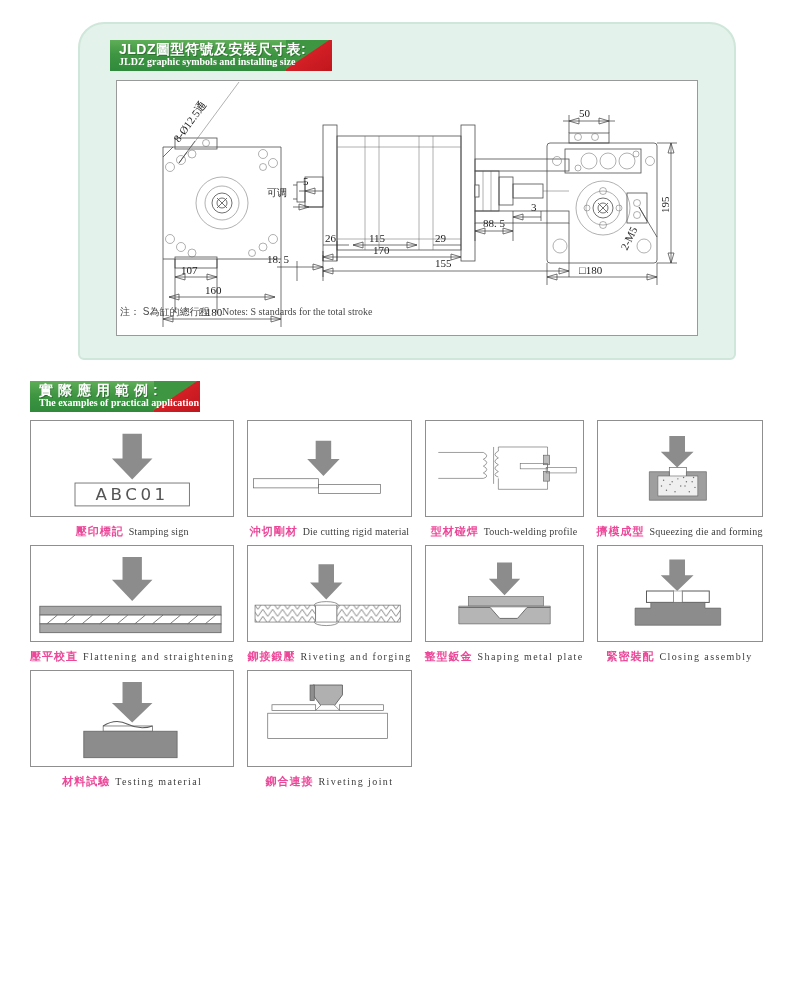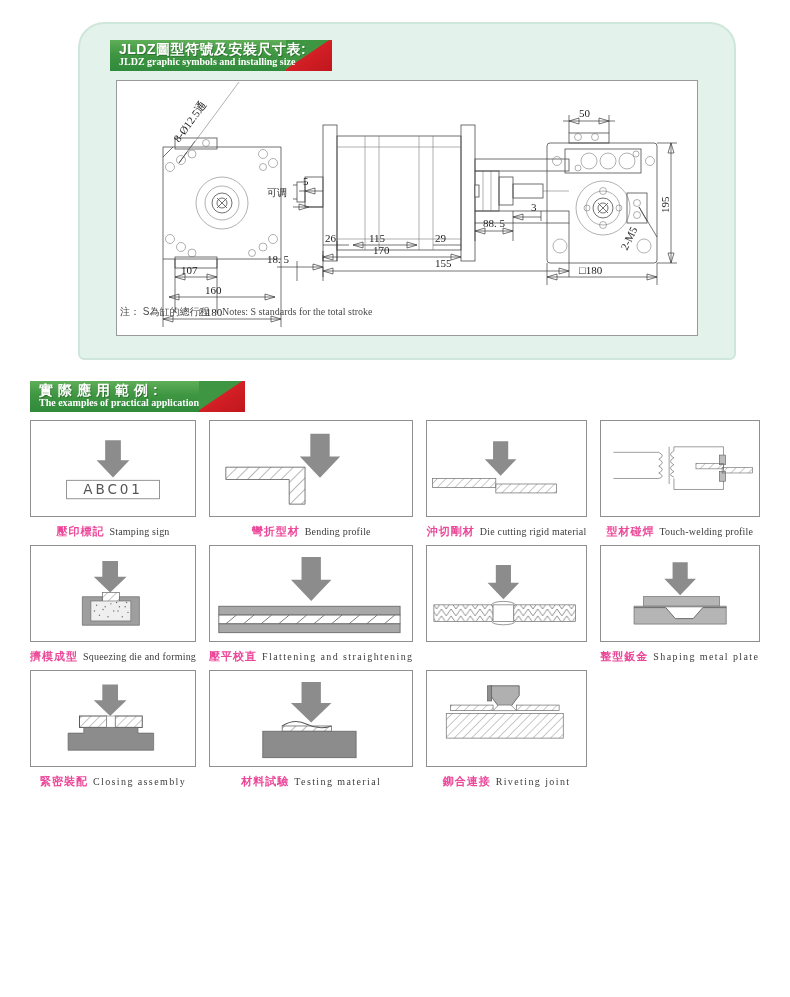--- a/index.html
+++ b/index.html
@@ -37,21 +37,21 @@
     text-shadow:1px 1px 0 rgba(0,0,0,.25);
   }
   .bn-en{
     position:absolute;left:9px;top:16px;
     color:#ffffff;font-size:10px;font-weight:bold;
     font-family:Liberation Serif, serif;
     line-height:12px;white-space:nowrap;
   }
 
   #banner1{left:110px;top:40px;width:222px;}
-  #banner2{left:30px;top:381px;width:215px;}
+  #banner2{left:30px;top:381px;width:170px;}
   #banner2 .bn-cn{letter-spacing:5px;}
 
   .drawbox{
     position:absolute;left:116px;top:80px;width:582px;height:256px;
     background:#ffffff;border:1px solid #9a9a9a;box-sizing:border-box;
   }
   .note{
     position:absolute;left:120px;top:305px;
     font-size:10px;color:#4a4a4a;white-space:nowrap;
     font-family:"Liberation Serif","DejaVu Serif",serif;
@@ -294,37 +294,20 @@
         <rect x="50" y="64" width="130" height="26" fill="#fff" stroke="#6a6a6a" stroke-width="1"></rect>
         <text x="115" y="83" text-anchor="middle" font-family="'DejaVu Sans',sans-serif" font-size="19" fill="#555" letter-spacing="4">ABC01</text>
       </svg>
     </div>
     <div class="caption">
       <span class="cap-cn">壓印標記</span>
       <span class="cap-en">Stamping sign</span>
     </div>
   </div>
 
-  <div class="cell">
-    <div class="cellbox">
-      <svg width="100%" height="95" viewBox="0 0 230 95">
-        <defs>
-          <pattern id="h45" width="9" height="9" patternTransform="rotate(45)" patternUnits="userSpaceOnUse">
-            <line x1="0" y1="0" x2="0" y2="9" stroke="#6f6f6f" stroke-width="1.1"></line>
-          </pattern>
-        </defs>
-        <path fill="#8c8c8c" d="M114 8 h22 v26 h12 l-23 24 l-23 -24 h12 z"></path>
-        <path d="M18 46 h90 v42 h-18 v-28 h-72 z" fill="url(#h45)" stroke="#6a6a6a" stroke-width="1"></path>
-      </svg>
-    </div>
-    <div class="caption">
-      <span class="cap-cn">彎折型材</span>
-      <span class="cap-en">Bending profile</span>
-    </div>
-  </div>
 
 
   <div class="cell">
     <div class="cellbox">
       <svg width="100%" height="95" viewBox="0 0 230 95">
         <path fill="#8c8c8c" d="M96 8 h22 v26 h12 l-23 24 l-23 -24 h12 z"></path>
         <rect x="8" y="62" width="92" height="13" fill="url(#h45)" stroke="#6a6a6a" stroke-width="1"></rect>
         <rect x="100" y="70" width="88" height="13" fill="url(#h45)" stroke="#6a6a6a" stroke-width="1"></rect>
       </svg>
     </div>
@@ -422,20 +405,24 @@
           </pattern>
         </defs>
         <path fill="#8c8c8c" d="M100 6 h22 v26 h12 l-23 24 l-23 -24 h12 z"></path>
         <rect x="10" y="64" width="86" height="24" fill="url(#chev)" stroke="#6a6a6a" stroke-width="1"></rect>
         <rect x="126" y="64" width="90" height="24" fill="url(#chev)" stroke="#6a6a6a" stroke-width="1"></rect>
         <ellipse cx="111" cy="64" rx="17" ry="5" fill="#fff" stroke="#6a6a6a" stroke-width="1"></ellipse>
         <ellipse cx="111" cy="88" rx="17" ry="5" fill="#fff" stroke="#6a6a6a" stroke-width="1"></ellipse>
         <rect x="96" y="64" width="30" height="24" fill="#fff" stroke="#6a6a6a" stroke-width="1"></rect>
       </svg>
     </div>
+    <div class="caption cap-sp">
+      <span class="cap-cn">鉚接鍛壓</span>
+      <span class="cap-en">Riveting and forging</span>
+    </div>
   </div>
 
   <div class="cell">
     <div class="cellbox">
       <svg width="100%" height="95" viewBox="0 0 230 95">
         <path fill="#8c8c8c" d="M104 2 h22 v24 h12 l-23 24 l-23 -24 h12 z"></path>
         <rect x="62" y="52" width="110" height="14" fill="#b5b5b5" stroke="#6a6a6a" stroke-width="1"></rect>
         <path d="M48 66 h134 v26 h-134 z" fill="#b5b5b5" stroke="#6a6a6a" stroke-width="1"></path>
         <path d="M48 68 h46 l14 16 h26 l14 -16 h34" fill="#fff" stroke="#6a6a6a" stroke-width="1.4"></path>
       </svg>

